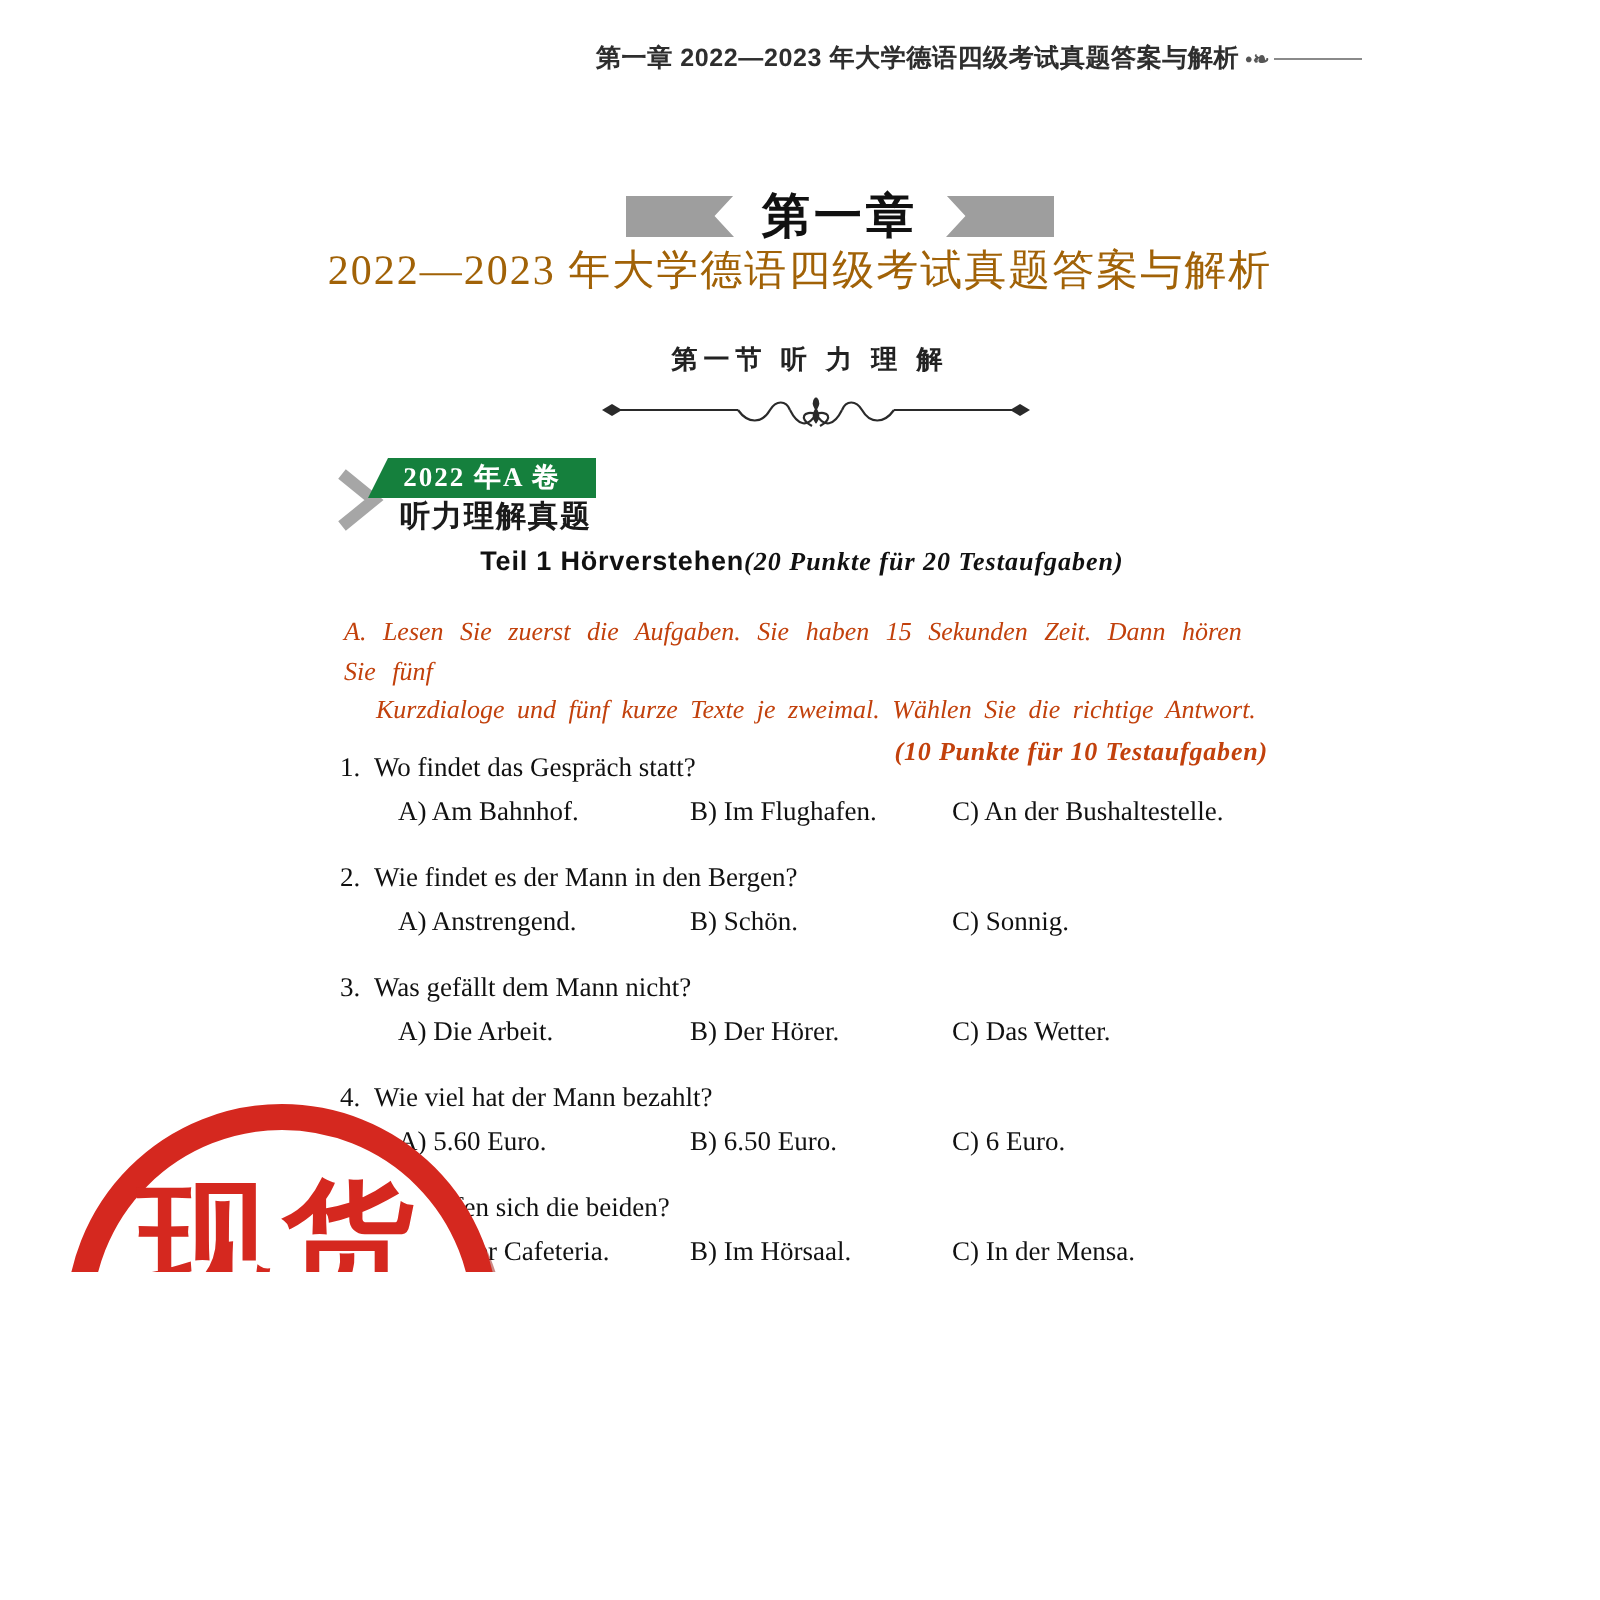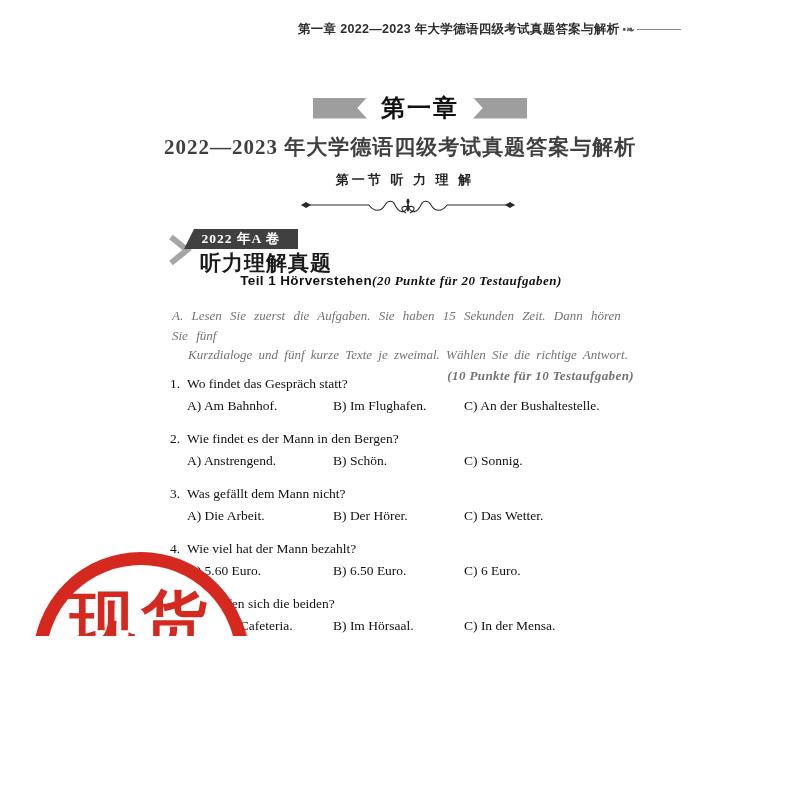--- a/index.html
+++ b/index.html
@@ -13,55 +13,55 @@
   .running-header .rule{display:inline-block;width:44px;height:1px;background:#8a8a8a;vertical-align:middle;margin-left:2px;}
 
   
   .chapter-ribbon{position:absolute;top:92px;left:50%;transform:translateX(-50%) translateX(20px);
                   display:flex;align-items:center;gap:14px;}
   .ribbon-block{width:54px;height:21px;background:#9e9e9e;}
   .ribbon-left{clip-path:polygon(0 0,100% 0,82% 50%,100% 100%,0 100%);}
   .ribbon-right{clip-path:polygon(0 0,100% 0,100% 100%,0 100%,18% 50%);}
   .chapter-label{font-size:24px;font-weight:bold;color:#111;font-family:Liberation Serif, serif;letter-spacing:2px;}
   .chapter-title{position:absolute;top:121px;left:50%;transform:translateX(-50%);white-space:nowrap;
-                 font-size:21px;font-weight:bold;color:#404040;letter-spacing:1px;margin-top:12px;}
+                 font-size:21px;font-weight:normal;color:#a16207;letter-spacing:1px;}
 
   
   .section-title{position:absolute;top:171px;left:50%;transform:translateX(-50%) translateX(5px);
                  font-size:13px;font-weight:bold;color:#222;letter-spacing:3px;
                  font-family:"Liberation Sans", sans-serif;white-space:nowrap;}
   .section-ornament{position:absolute;top:195px;left:297px;}
 
   
   .badge-chevron{position:absolute;left:168px;top:234px;}
-  .exam-year-badge{position:absolute;left:184px;top:229px;width:114px;height:20px;background:#404040;
+  .exam-year-badge{position:absolute;left:184px;top:229px;width:114px;height:20px;background:#15803d;
                    clip-path:polygon(10px 0,100% 0,100% 100%,0 100%);
                    color:#fff;font-weight:bold;font-size:13.5px;text-align:center;line-height:20px;
                    letter-spacing:1px;}
-  .exam-badge-subtitle{position:absolute;left:200px;top:249px;font-size:21px;font-weight:bold;color:#1a1a1a;
+  .exam-badge-subtitle{position:absolute;left:200px;top:249px;font-size:15px;font-weight:bold;color:#1a1a1a;
                        font-family:Liberation Sans, sans-serif;letter-spacing:1px;}
 
   
   .teil-row{position:absolute;left:170px;top:273px;width:462px;display:flex;justify-content:center;align-items:baseline;}
   .teil-title{font-family:"Liberation Sans", sans-serif;font-weight:bold;font-size:13.5px;color:#111;letter-spacing:.4px;}
   .teil-points{font-style:italic;font-weight:bold;font-size:13px;color:#111;letter-spacing:.5px;}
 
   
   .instruction{position:absolute;left:172px;top:306px;width:462px;font-style:italic;font-size:13px;
-               line-height:19.5px;color:#737373;}
+               line-height:19.5px;color:#c2410c;}
   .instruction .l1{word-spacing:5px;}
   .instruction .l2{padding-left:16px;word-spacing:3px;}
   .instruction .pts{text-align:right;font-weight:bold;margin-top:1px;letter-spacing:.4px;}
 
   
   .questions{position:absolute;left:170px;top:0;width:470px;height:800px;}
   .question{position:absolute;left:0;width:100%;font-size:13.5px;color:#111;}
   .q-line{display:flex;}
   .q-num{width:17px;}
-  .q-options{margin-left:17px;margin-top:6px;display:grid;grid-template-columns:146px 131px auto;font-family:Liberation Serif, serif;}
+  .q-options{margin-left:29px;margin-top:6px;display:grid;grid-template-columns:146px 131px auto;font-family:Liberation Serif, serif;}
 
   
   .bottom-banner{position:absolute;left:0;top:657px;width:800px;height:143px;z-index:20;overflow:hidden;}
   .banner-text{position:absolute;left:266px;top:8px;font-size:64px;font-weight:bold;color:#ffffff;
                font-family:"Liberation Sans", sans-serif;letter-spacing:1px;white-space:nowrap;margin-left:17px;}
 
   
   .stock-badge{position:absolute;left:33px;top:552px;width:190px;height:190px;border-radius:50%;
                background:#ffffff;border:13px solid #d5281f;z-index:30;
                box-shadow:6px 9px 0 -2px rgba(154,20,12,.5);

